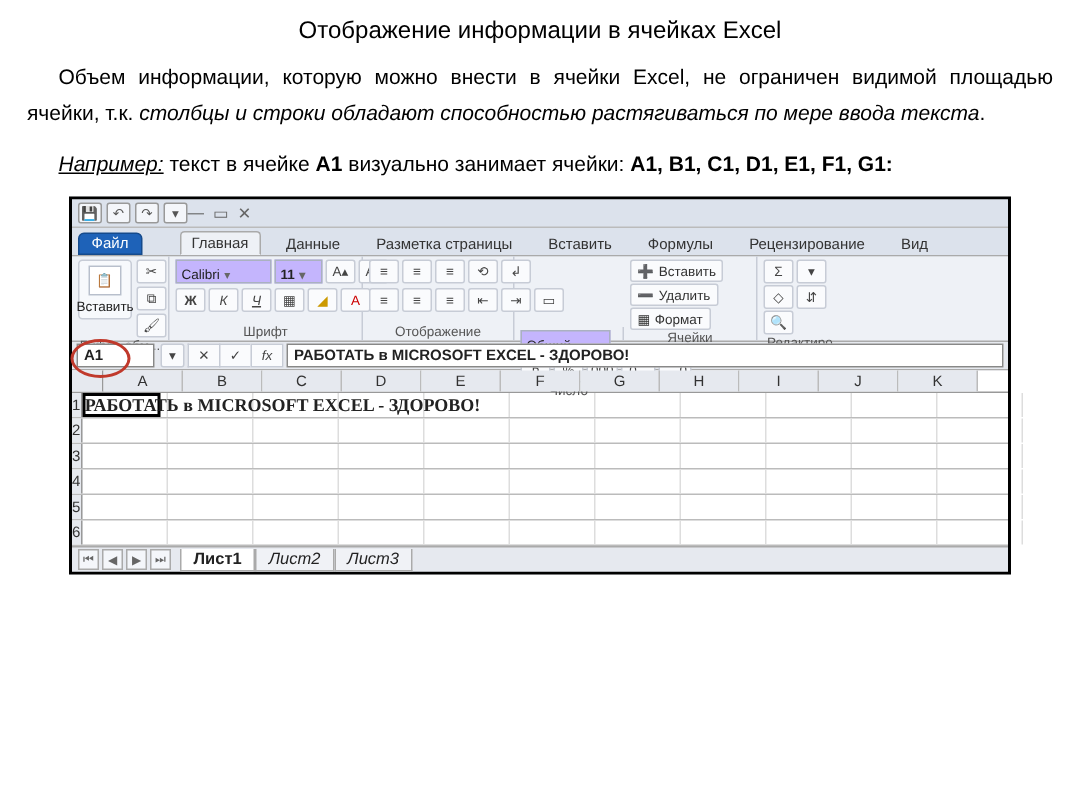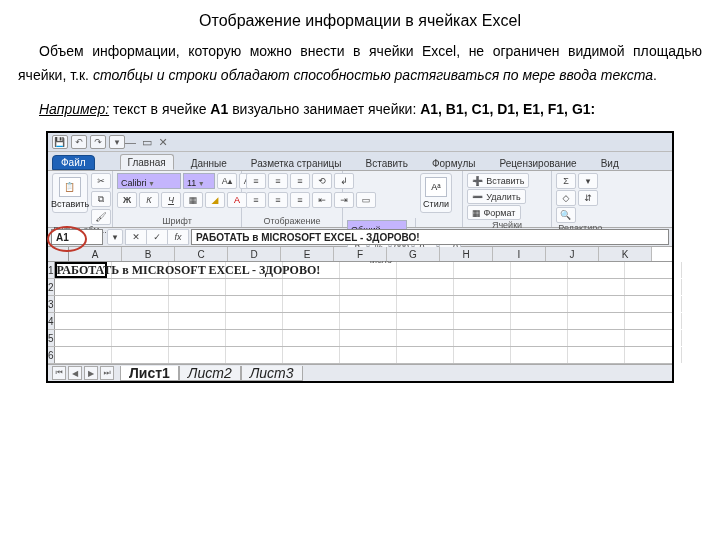--- a/index.html
+++ b/index.html
@@ -222,21 +222,21 @@
     display:flex; align-items:center;
     background:#e6e9ef;
     border-top:1px solid #aaa;
     height:16px;
     padding:0 4px;
     gap:0;
   }
   .nav-arrows { display:flex; gap:2px; margin-right:6px;}
   .nav-arrows .nbtn { width:12px;height:12px;border:1px solid #aaa;background:#f4f6fa;font-size:8px;display:flex;align-items:center;justify-content:center;color:#666;}
   .stab {
-    padding:0 8px; height:14px; font-size:14px;
+    padding:0 8px; height:14px; font-size:11px;
     background:#f0f2f6; border:1px solid #aaa;
     border-top:none;
     display:flex; align-items:center;
     font-style:italic;
   }
   .stab.active { background:#fff; font-weight:bold; font-style:normal;}
 </style>
 </head>
 <body>
 
@@ -293,21 +293,21 @@
       <div class="glabel">Буфер обм...</div>
     </div>
 
     <div class="rgroup" style="width:120px;">
       <div class="gbody stack">
         <div class="row">
           <div class="combo" style="width:56px;">
             <span>Calibri</span>
               <span class="arr">▾</span>
           </div>
-          <div class="combo" style="width:24px;">
+          <div class="combo" style="width:24px;font-weight:bold;">
             <span>11</span>
               <span class="arr">▾</span>
           </div>
           <div class="sbtn">A▴</div>
           <div class="sbtn">A▾</div>
         </div>
         <div class="row">
           <div class="sbtn">
               <b>Ж</b>
             </div>
@@ -356,29 +356,20 @@
           <div class="sbtn">₽</div>
           <div class="sbtn">%</div>
           <div class="sbtn">000</div>
           <div class="sbtn">.0→</div>
           <div class="sbtn">←.0</div>
         </div>
       </div>
       <div class="glabel">Число</div>
     </div>
 
-    <div class="rgroup" style="width:38px;">
-      <div class="gbody">
-        <div class="bigbtn" style="width:30px;">
-          <div class="ico">Aᵃ</div>
-          <span>Стили</span>
-        </div>
-      </div>
-      <div class="glabel" style="visibility:hidden;">.</div>
-    </div>
 
     <div class="rgroup" style="width:80px;">
       <div class="gbody stack" style="gap:1px;">
         <div class="txtbtn">
             <span>➕</span>
             <span>Вставить</span>
           </div>
         <div class="txtbtn">
             <span>➖</span>
             <span>Удалить</span>

